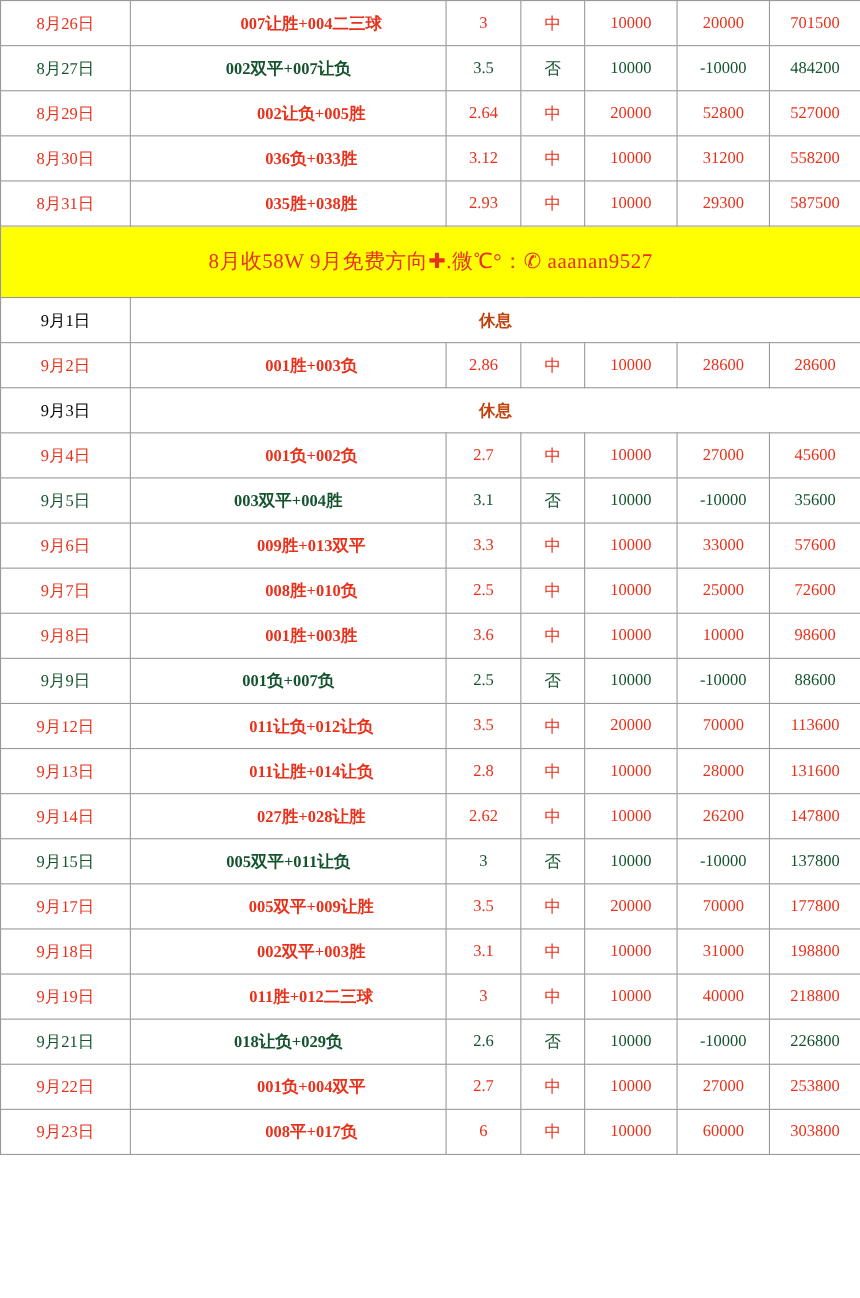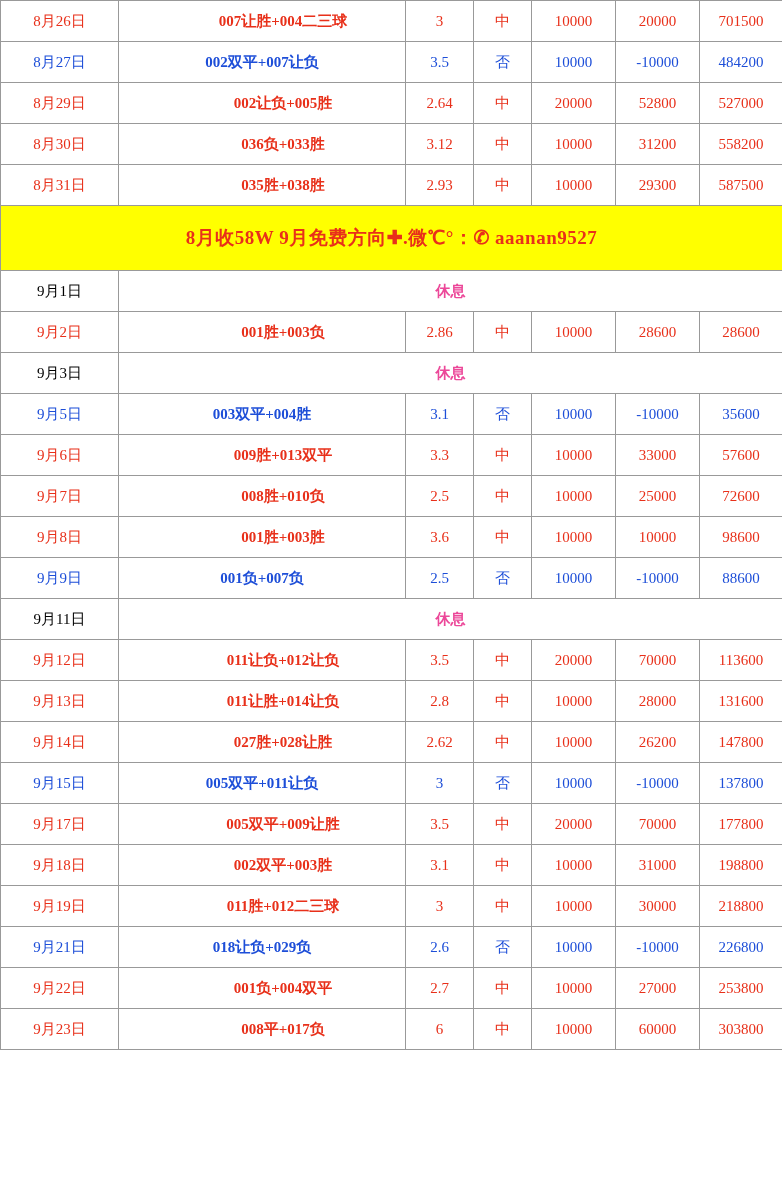--- a/index.html
+++ b/index.html
@@ -49,32 +49,32 @@
     font-size: 15px;
   }
   tr.win td {
     color: #e8301a;
   }
   tr.win td.pick {
     color: #e8301a;
     padding-left: 43px;
   }
   tr.lose td {
-    color: #1d4ed8;
+    color: #14532d;
   }
   tr.rest td.rest-cell {
-    color: #ec4899;
+    color: #c2410c;
     font-weight: bold;
     margin-top: 34px;
   }
   tr.banner td {
     background: #ffff00;
     height: 62px;
     color: #e8301a;
-    font-weight: bold;
+    font-weight: normal;
     font-size: 19px;
     letter-spacing: 0.5px;
   }
 </style>
 </head>
 <body>
 
 <table class="sheet">
   <colgroup>
     <col class="c-date">
@@ -144,20 +144,29 @@
         <td class="num">2.86</td>
         <td class="num">中</td>
         <td class="num">10000</td>
         <td class="num">28600</td>
         <td class="num">28600</td>
       </tr>
       <tr class="rest">
         <td class="date">9月3日</td>
         <td colspan="6" class="rest-cell">休息</td>
       </tr>
+      <tr class="win">
+        <td class="date">9月4日</td>
+        <td class="pick">001负+002负</td>
+        <td class="num">2.7</td>
+        <td class="num">中</td>
+        <td class="num">10000</td>
+        <td class="num">27000</td>
+        <td class="num">45600</td>
+      </tr>
       <tr class="lose">
         <td class="date">9月5日</td>
         <td class="pick">003双平+004胜</td>
         <td class="num">3.1</td>
         <td class="num">否</td>
         <td class="num">10000</td>
         <td class="num">-10000</td>
         <td class="num">35600</td>
       </tr>
       <tr class="win">
@@ -189,24 +198,20 @@
       </tr>
       <tr class="lose">
         <td class="date">9月9日</td>
         <td class="pick">001负+007负</td>
         <td class="num">2.5</td>
         <td class="num">否</td>
         <td class="num">10000</td>
         <td class="num">-10000</td>
         <td class="num">88600</td>
       </tr>
-      <tr class="rest">
-        <td class="date">9月11日</td>
-        <td colspan="6" class="rest-cell">休息</td>
-      </tr>
       <tr class="win">
         <td class="date">9月12日</td>
         <td class="pick">011让负+012让负</td>
         <td class="num">3.5</td>
         <td class="num">中</td>
         <td class="num">20000</td>
         <td class="num">70000</td>
         <td class="num">113600</td>
       </tr>
       <tr class="win">
@@ -253,21 +258,21 @@
         <td class="num">10000</td>
         <td class="num">31000</td>
         <td class="num">198800</td>
       </tr>
       <tr class="win">
         <td class="date">9月19日</td>
         <td class="pick">011胜+012二三球</td>
         <td class="num">3</td>
         <td class="num">中</td>
         <td class="num">10000</td>
-        <td class="num">30000</td>
+        <td class="num">40000</td>
         <td class="num">218800</td>
       </tr>
       <tr class="lose">
         <td class="date">9月21日</td>
         <td class="pick">018让负+029负</td>
         <td class="num">2.6</td>
         <td class="num">否</td>
         <td class="num">10000</td>
         <td class="num">-10000</td>
         <td class="num">226800</td>

